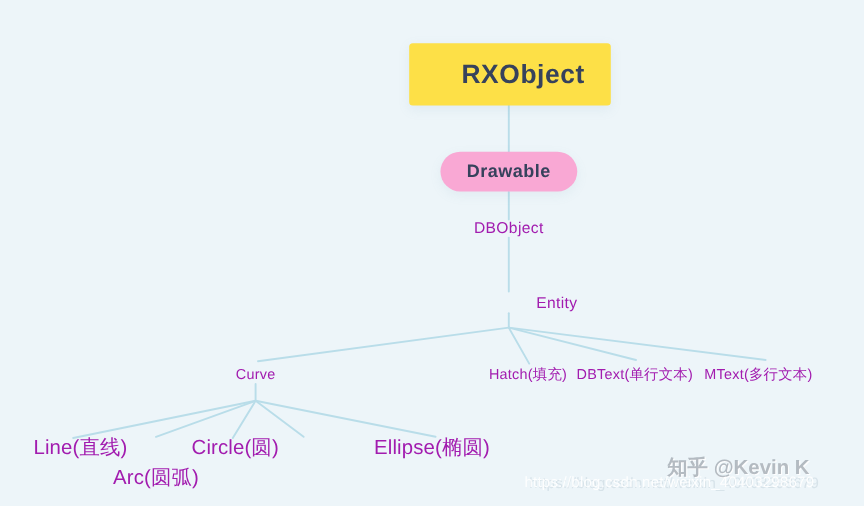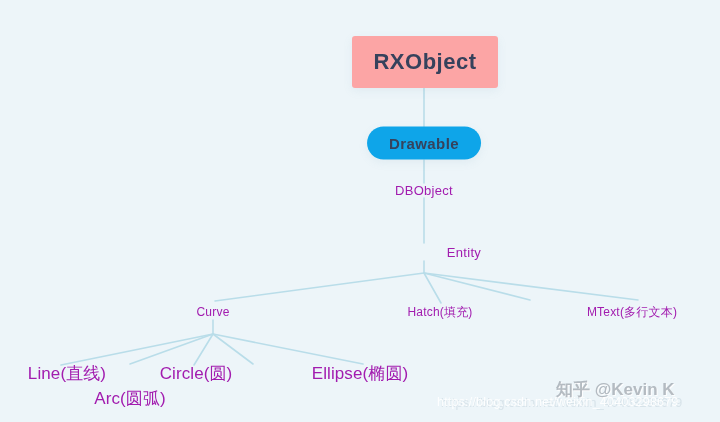--- a/index.html
+++ b/index.html
@@ -17,28 +17,29 @@
   }
   svg.connectors line {
     stroke: #b9dde9; stroke-width: 1.6; stroke-linecap: round;
   }
   .node {
     position: absolute; transform: translate(-50%, -50%);
     white-space: nowrap; color: #a21caf; text-align: center;
   }
   .node.box {
     width: 146px; height: 52px;
-    background: #fca5a5; border-radius: 3px;
+    background: #fde047; border-radius: 3px;
     display: flex; align-items: center; justify-content: center;
     font-size: 22px; font-weight: bold; color: #36425c;
     letter-spacing: 0.5px;
     box-shadow: 0 3px 10px rgba(120, 155, 175, 0.10);
+    padding-left: 22px;
   }
   .node.pill {
-    background: #0ea5e9; border-radius: 17px;
+    background: #f9a8d4; border-radius: 17px;
     padding: 8px 22px;
     font-size: 15px; font-weight: bold; color: #36425c;
     letter-spacing: 0.4px;
     box-shadow: 0 3px 10px rgba(120, 155, 175, 0.10);
   }
   .node.mid   { font-size: 13px; letter-spacing: 0.3px; }
   .node.child { font-size: 12px; letter-spacing: 0.2px; }
   .node.leaf  { font-size: 17px; letter-spacing: 0.1px; }
 
   .wm-zhihu {
@@ -88,20 +89,21 @@
   <div class="node pill" style="left:424px; top:143px;">Drawable</div>
 
   <div class="node mid" style="left:424px; top:190px;">DBObject</div>
 
   <div class="node mid" style="left:424px; top:252px;margin-left:40px;">Entity</div>
 
   <div class="node child" style="left:213px; top:312px;">Curve</div>
 
   <div class="node child" style="left:440px; top:312px;">Hatch(填充)</div>
 
+  <div class="node child" style="left:529px; top:312px;">DBText(单行文本)</div>
 
   <div class="node child" style="left:632px; top:312px;">MText(多行文本)</div>
 
   <div class="node leaf" style="left:67px; top:373px;">Line(直线)</div>
 
   <div class="node leaf" style="left:130px; top:373px;margin-top:25px;">Arc(圆弧)</div>
 
   <div class="node leaf" style="left:196px; top:373px;">Circle(圆)</div>
 
 

